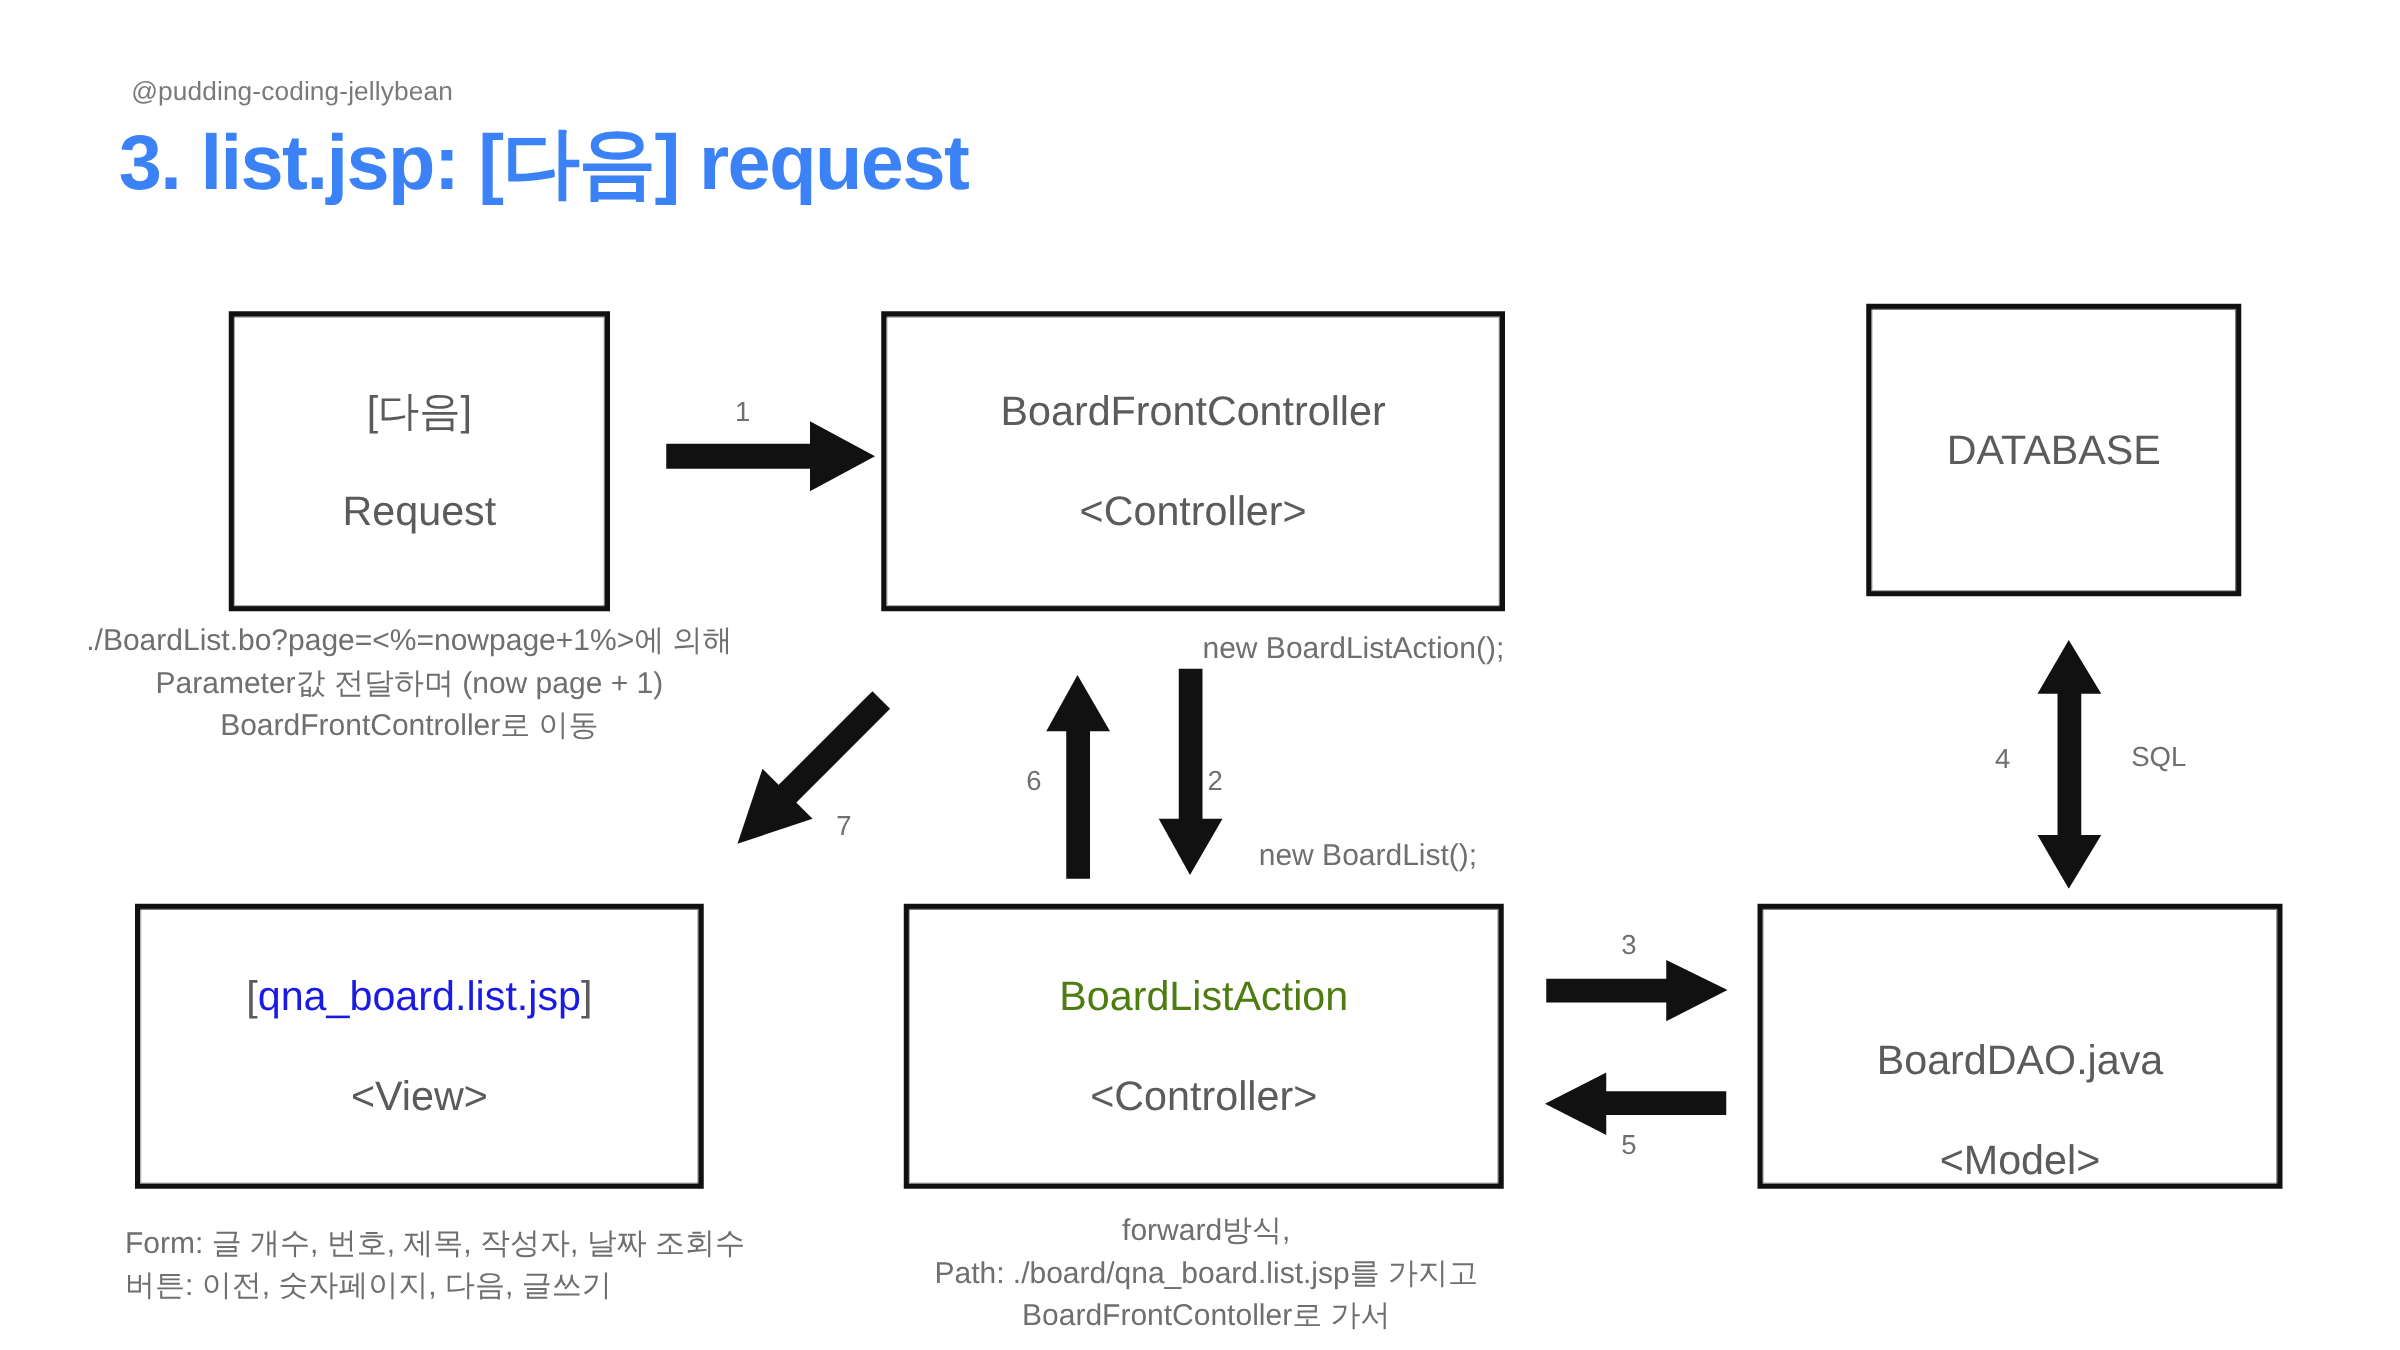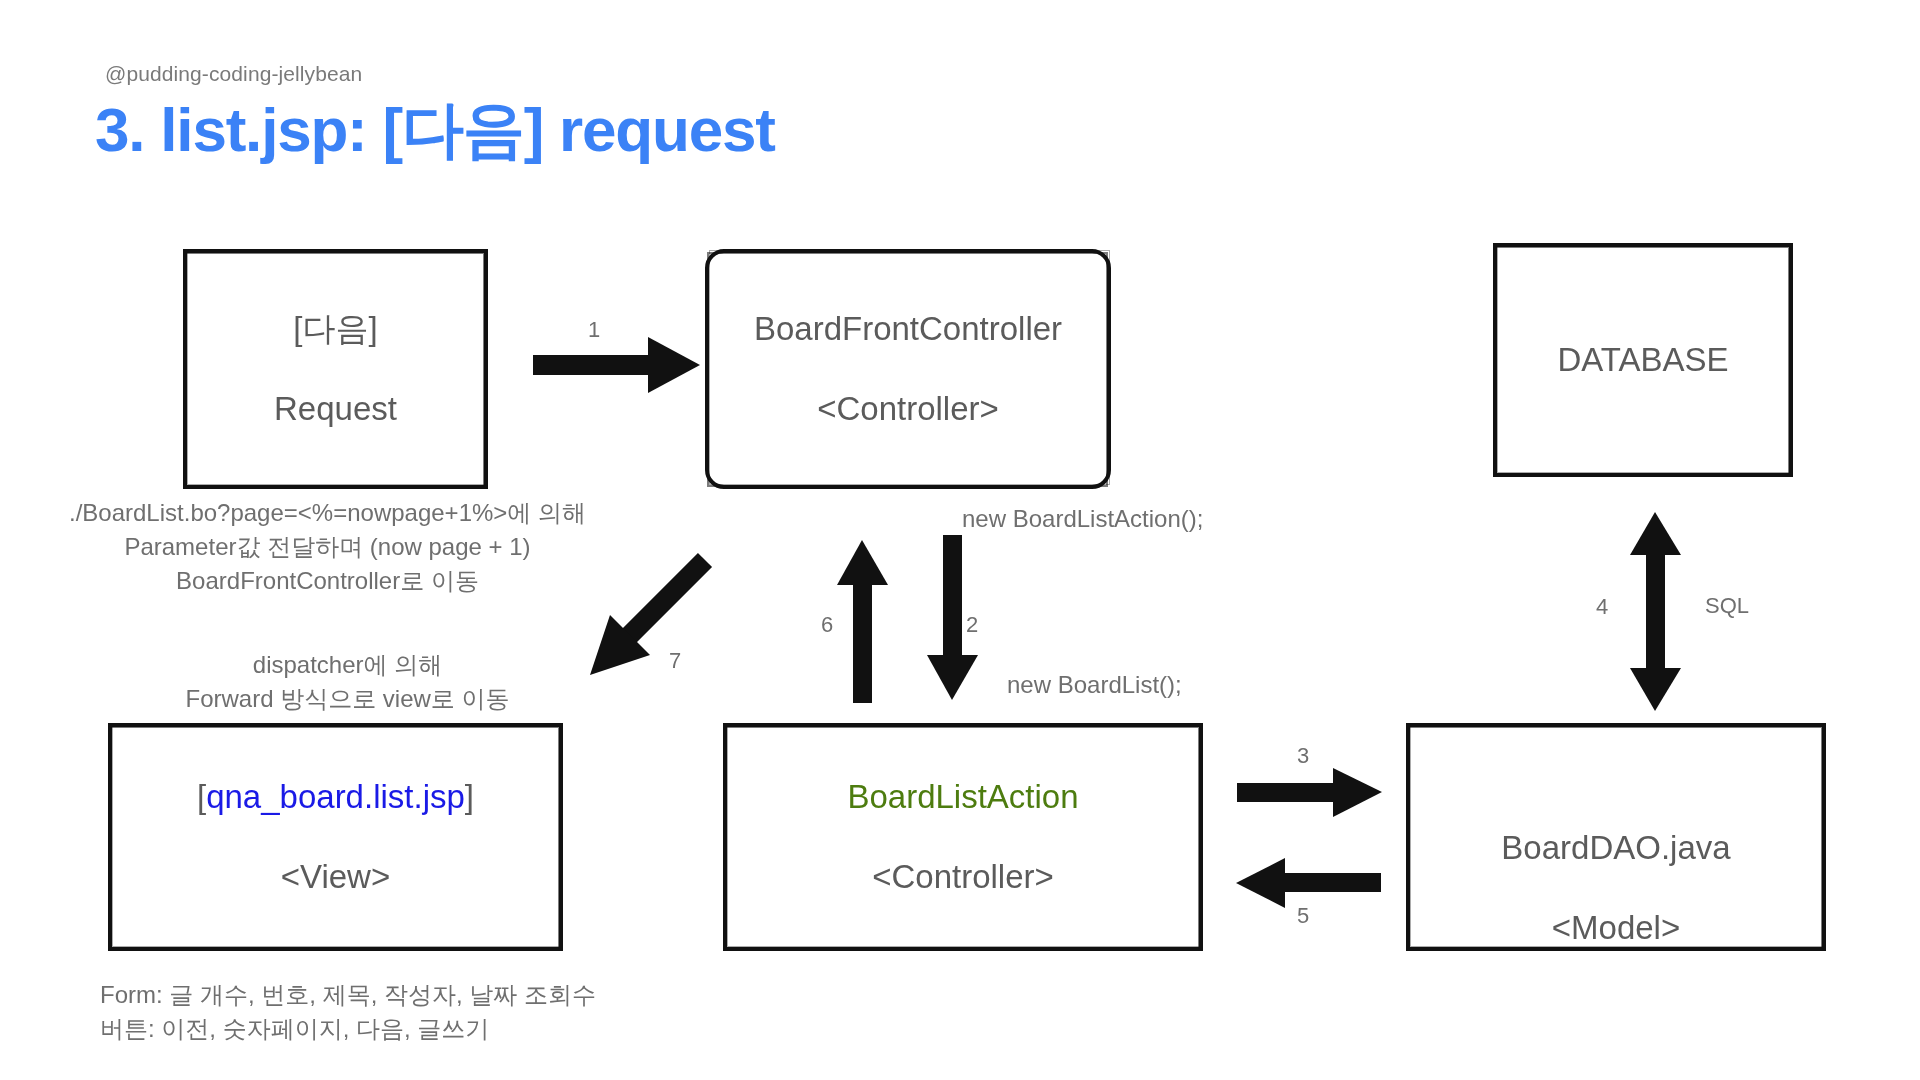--- a/index.html
+++ b/index.html
@@ -148,21 +148,21 @@
       <line x1="705" y1="560" x2="610" y2="655" stroke="#111111" stroke-width="20"></line>
       <polygon points="590,675 650,655 610,615" fill="#111111"></polygon>
     </g>
   </svg>
 
   <div class="box" style="left:183px; top:249px; width:305px; height:240px;">
     <div class="box-line">[다음]</div>
     <div class="box-line">Request</div>
   </div>
 
-  <div class="box" style="left:705px; top:249px; width:406px; height:240px;border-radius:19px;">
+  <div class="box" style="left:705px; top:249px; width:499px; height:240px;">
     <div class="box-line">BoardFrontController</div>
     <div class="box-line">&lt;Controller&gt;</div>
   </div>
 
   <div class="box" style="left:1493px; top:243px; width:300px; height:234px;">
     <div class="box-line">DATABASE</div>
   </div>
 
   <div class="box" style="left:108px; top:723px; width:455px; height:228px;">
     <div class="box-line bracket"><span>[</span><span class="inner">qna_board.list.jsp</span><span>]</span></div>
@@ -176,30 +176,31 @@
 
   <div class="box" style="left:1406px; top:723px; width:420px; height:228px;justify-content:flex-end;">
     <div class="box-line">BoardDAO.java</div>
     <div class="box-line">&lt;Model&gt;</div>
   </div>
 
   <div class="note center" style="left:55px; top:496px; width:545px;">./BoardList.bo?page=&lt;%=nowpage+1%&gt;에 의해
 Parameter값 전달하며 (now page + 1)
 BoardFrontController로 이동</div>
 
-  <div class="note center" style="left:175px; top:648px; width:345px;">dispatcher에 의해
-Forward 방식으로 view로 이동</div>
 
   <div class="note left" style="left:962px; top:502px; width:340px;">new BoardListAction();</div>
 
   <div class="note left" style="left:1007px; top:668px; width:300px;">new BoardList();</div>
 
   <div class="note left" style="left:100px; top:978px; width:540px;">Form: 글 개수, 번호, 제목, 작성자, 날짜 조회수
 버튼: 이전, 숫자페이지, 다음, 글쓰기</div>
 
+  <div class="note center" style="left:700px; top:968px; width:530px;">forward방식,
+Path: ./board/qna_board.list.jsp를 가지고
+BoardFrontContoller로 가서</div>
 
   <div class="alabel" style="left:588px; top:317px;">1</div>
   <div class="alabel" style="left:966px; top:612px;">2</div>
   <div class="alabel" style="left:821px; top:612px;">6</div>
   <div class="alabel" style="left:1297px; top:743px;">3</div>
   <div class="alabel" style="left:1297px; top:903px;">5</div>
   <div class="alabel" style="left:1596px; top:594px;">4</div>
   <div class="alabel" style="left:1705px; top:593px;">SQL</div>
   <div class="alabel" style="left:669px; top:648px;">7</div>
 

